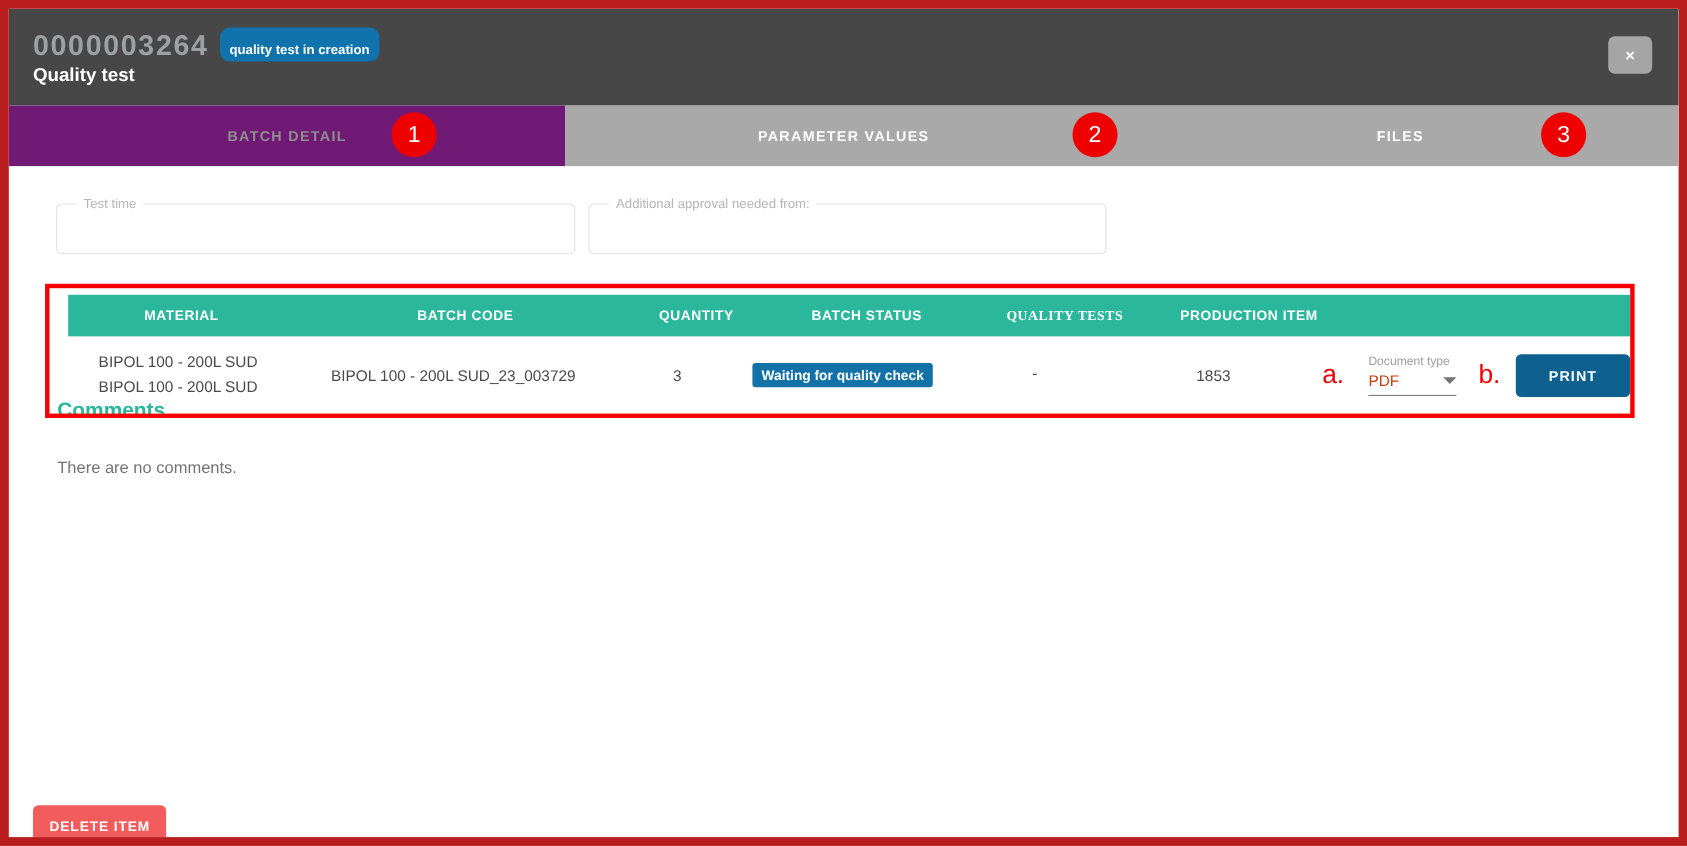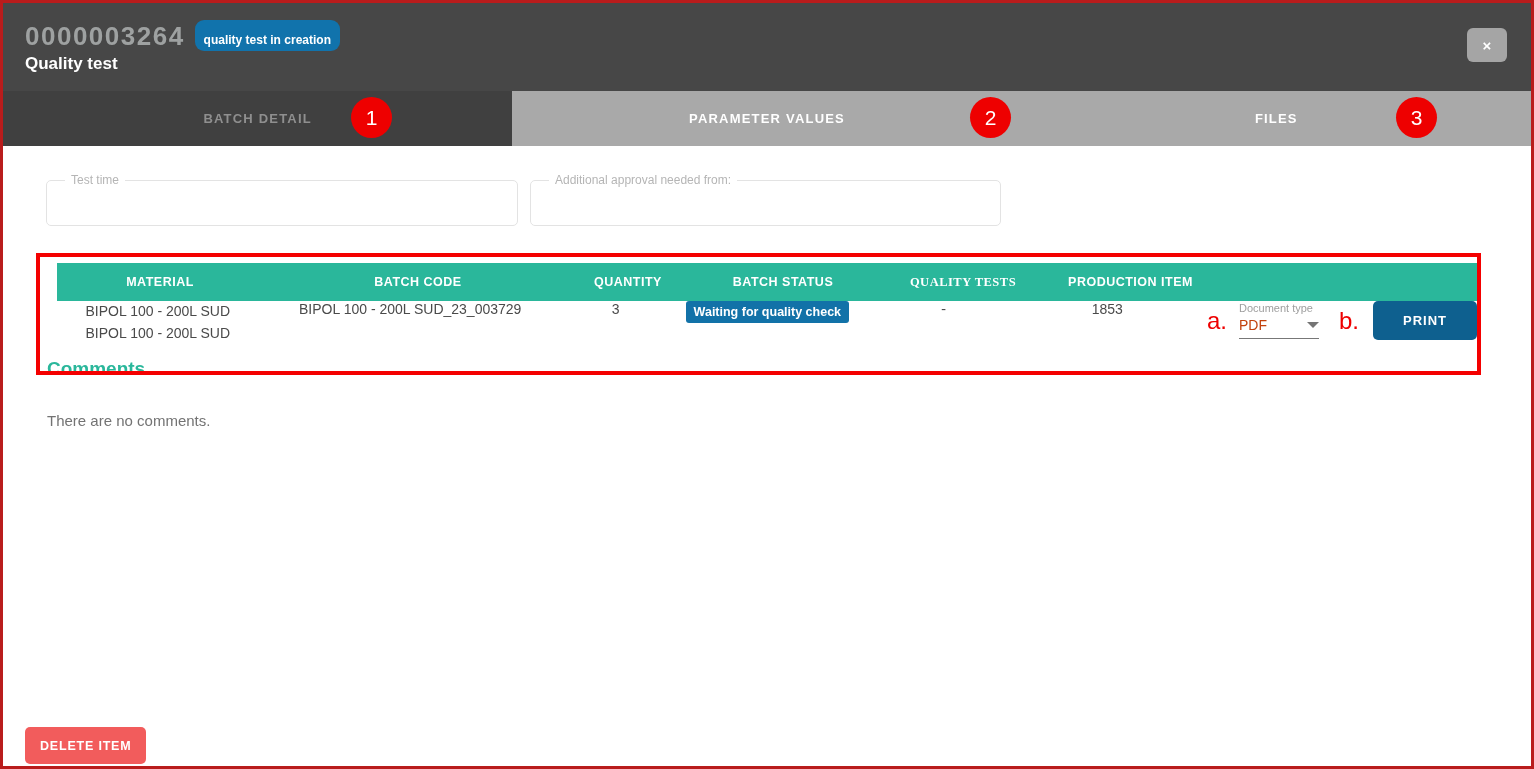--- a/index.html
+++ b/index.html
@@ -1,21 +1,21 @@
 <!DOCTYPE html>
 <html style="--header-bg: #474747; --badge-blue: #1173ac; --tab-gray: #a9a9a9; --teal: #2ab79b; --status-badge-blue: #1272a8; --print-blue: #0e608f; --delete-red: #f25c5c; --annotation-red: #ee0000;"><head>
 <meta charset="utf-8">
 <style>
   * { box-sizing: border-box; }
   html,body { margin:0; padding:0; background:#e8e8e8; }
   body { font-family: "Liberation Sans", sans-serif; }
 
   .screen {
     position:relative; width:1534px; height:769px;
-    background:#ffffff; border:3px solid #b91c1c; overflow:hidden;
+    background:#ffffff; border:8px solid #b91c1c; overflow:hidden;
   }
 
   
   .app-header {
     position:absolute; left:0; top:0; right:0; height:88px;
     background:var(--header-bg,#474747); padding:17px 24px 0 22px;
   }
   .order-line { display:flex; align-items:center; gap:10px; }
   .order-number {
     font-size:26px; font-weight:bold; color:#9ea1a1; letter-spacing:1.5px; line-height:1;
@@ -32,21 +32,21 @@
     font-size:15px; font-weight:bold; cursor:pointer;
   }
 
   
   .tab-bar { position:absolute; left:0; top:88px; right:0; height:55px; display:flex; }
   .tab {
     flex:1; display:flex; align-items:center; justify-content:center;
     background:var(--tab-gray,#a9a9a9); color:#ffffff;
     font-size:13px; font-weight:bold; letter-spacing:1.2px; cursor:pointer;
   }
-  .tab.active { background:#404040; color:#8f8f8f; }
+  .tab.active { background:#701a75; color:#8f8f8f; }
 
   
   .annotation-circle {
     position:absolute; width:41px; height:41px; border-radius:50%;
     background:var(--annotation-red,#ee0000); color:#ffffff;
     display:flex; align-items:center; justify-content:center;
     font-size:21px; z-index:10;
   }
   .circle-1 { left:348px; top:94px; }
   .circle-2 { left:967px; top:94px; }
@@ -75,39 +75,39 @@
   }
 
   
   .batch-table { position:absolute; left:54px; top:260px; width:1420px; }
   .table-header {
     display:flex; align-items:center; height:38px;
     background:var(--teal,#2ab79b); color:#ffffff; font-size:12.5px; font-weight:bold;
     letter-spacing:0.5px;
   }
   .table-row {
-    display:flex; align-items:flex-start; min-height:70px;
+    display:flex; align-items:center; min-height:70px;
     color:#4a4a4a; font-size:14px; background:#ffffff;
   }
   .col-material { width:206px; text-align:center; }
   .col-code     { width:310px; text-align:center; }
   .col-qty      { width:110px; text-align:center; }
   .col-status   { width:200px; text-align:center; }
   .col-tests    { width:160px; text-align:center;font-family:Liberation Serif, serif; }
   .col-item     { width:175px; text-align:center; }
   .col-actions  { flex:1; display:flex; align-items:center; }
   .material-lines { line-height:1.55; }
   .status-chip {
     display:inline-block; background:var(--status-badge-blue,#1272a8); color:#fff;
     font-size:12.5px; font-weight:bold; padding:4px 8px; border-radius:3px;
   }
 
   
   .letter-a { margin-left:14px; }
-  .doc-select { margin-left:12px; width:80px; cursor:pointer; }
+  .doc-select { margin-left:22px; width:80px; cursor:pointer; }
   .doc-label { font-size:11px; color:#9e9e9e; margin-bottom:3px; }
   .doc-value-row {
     display:flex; align-items:center; justify-content:space-between;
     border-bottom:1px solid #777777; padding-bottom:5px;
     font-size:14px; color:#c2410c;
   }
   .dropdown-arrow {
     width:0; height:0; border-left:6px solid transparent; border-right:6px solid transparent;
     border-top:6px solid #757575;
   }

